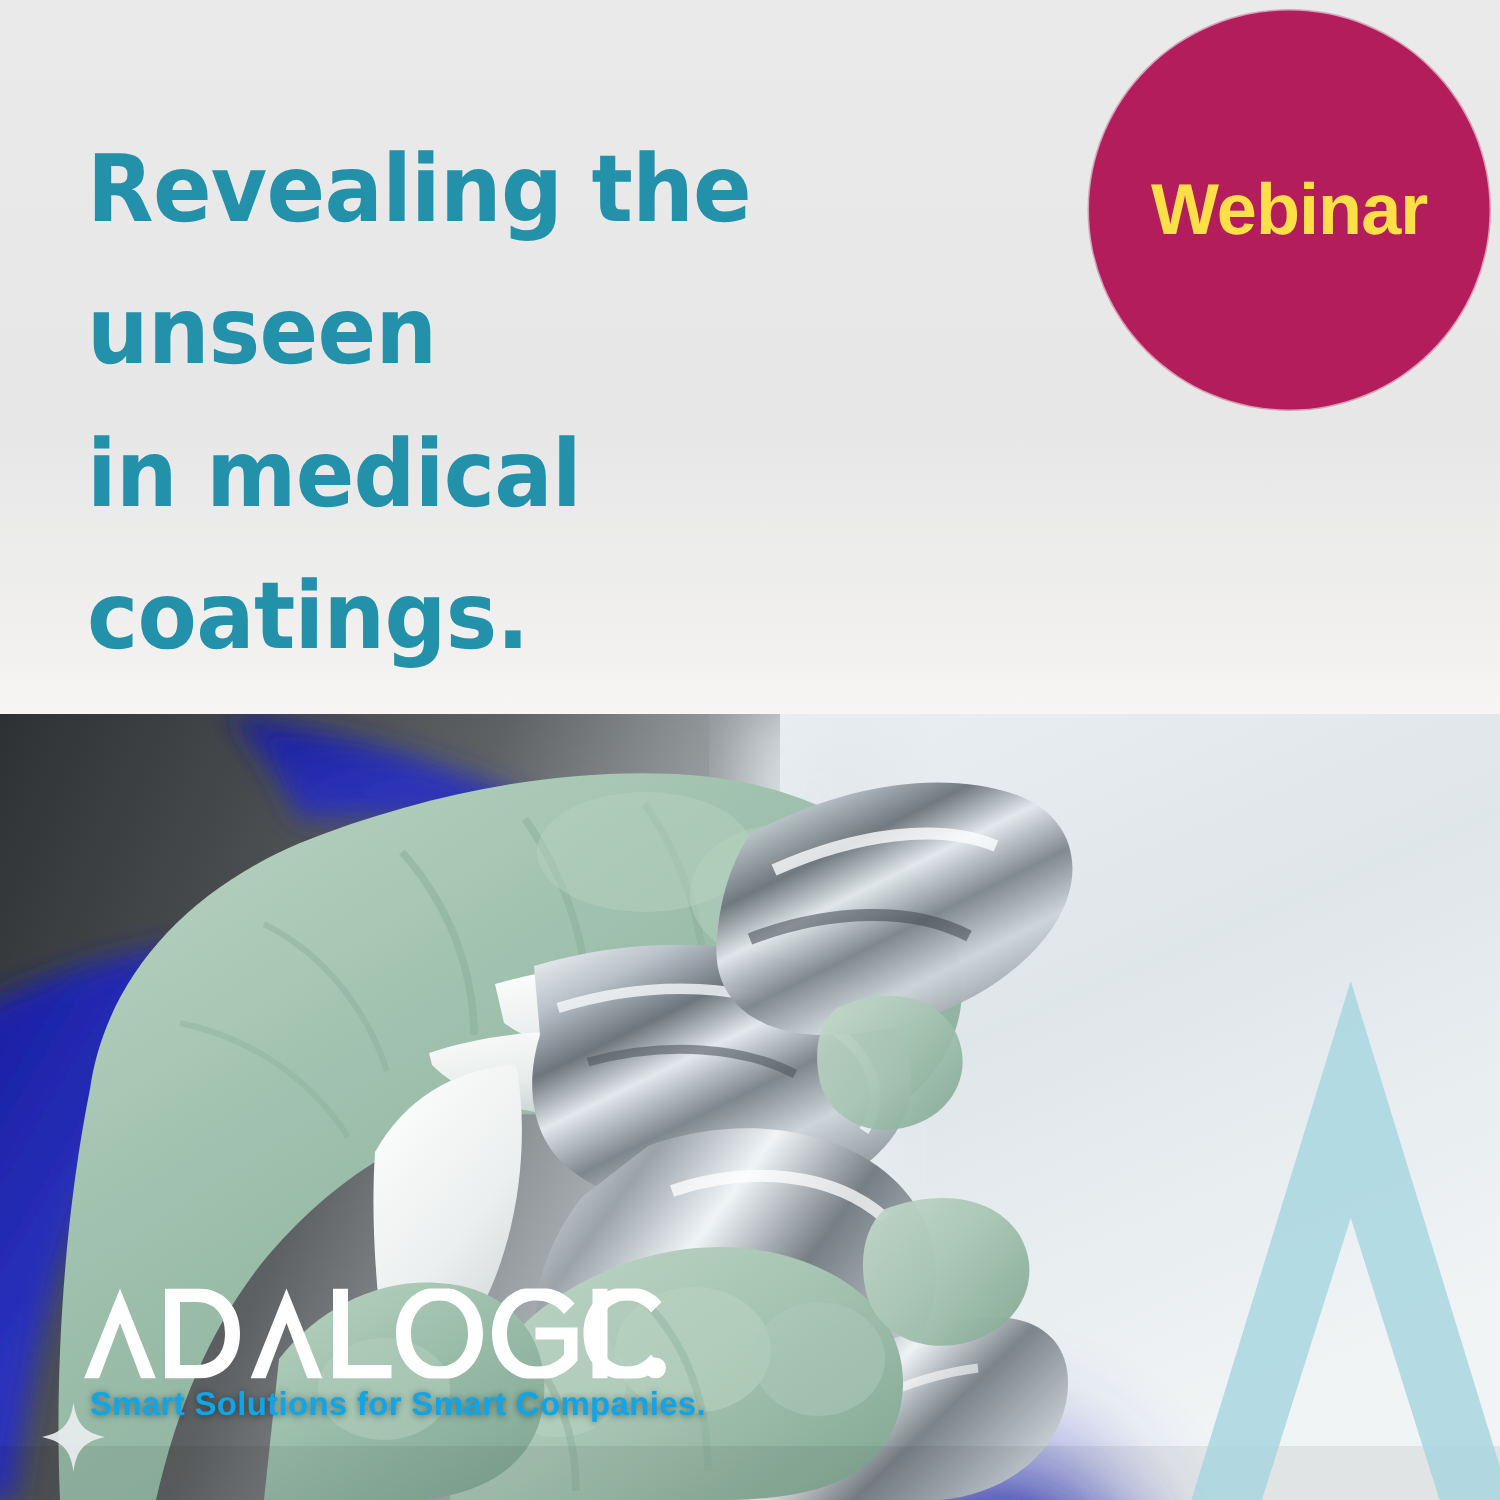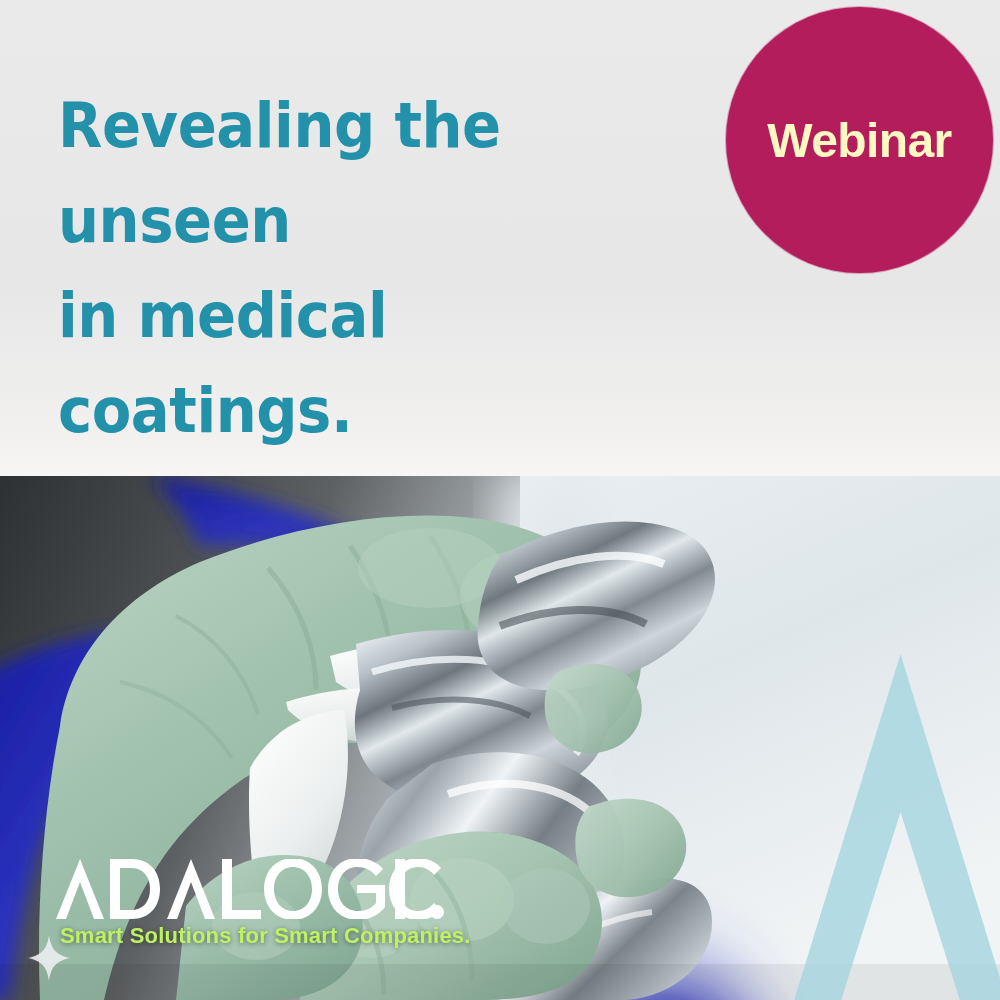--- a/index.html
+++ b/index.html
@@ -87,21 +87,21 @@
     width: 267px;
     height: 266px;
     border-radius: 50%;
     background: #b31d5c;
     display: flex;
     align-items: center;
     justify-content: center;
     box-shadow: 0 0 0 1px rgba(179,29,92,0.35);
   }
   .webinar-badge .label {
-    color: #fef9c3;
+    color: #fde047;
     font-family: "Liberation Sans", sans-serif;
     font-weight: 700;
     font-size: 48px;
     letter-spacing: -0.6px;
     line-height: 1;
     white-space: nowrap;
     margin-top: 2px;
   }
 
   
@@ -135,21 +135,21 @@
   }
   .wordmark {
     display: block;
     width: 388px;
     height: 60px;
   }
   .tagline {
     display: block;
     margin-top: 6px;
     margin-left: 4px;
-    color: #bef264;
+    color: #0ea5e9;
     font-family: "Liberation Sans", sans-serif;
     font-weight: 700;
     font-size: 22px;
     letter-spacing: 0.2px;
     line-height: 1;
     white-space: nowrap;
     text-shadow: 0 1px 5px rgba(0,0,0,0.45);
   }
   .sparkle {
     position: absolute;

